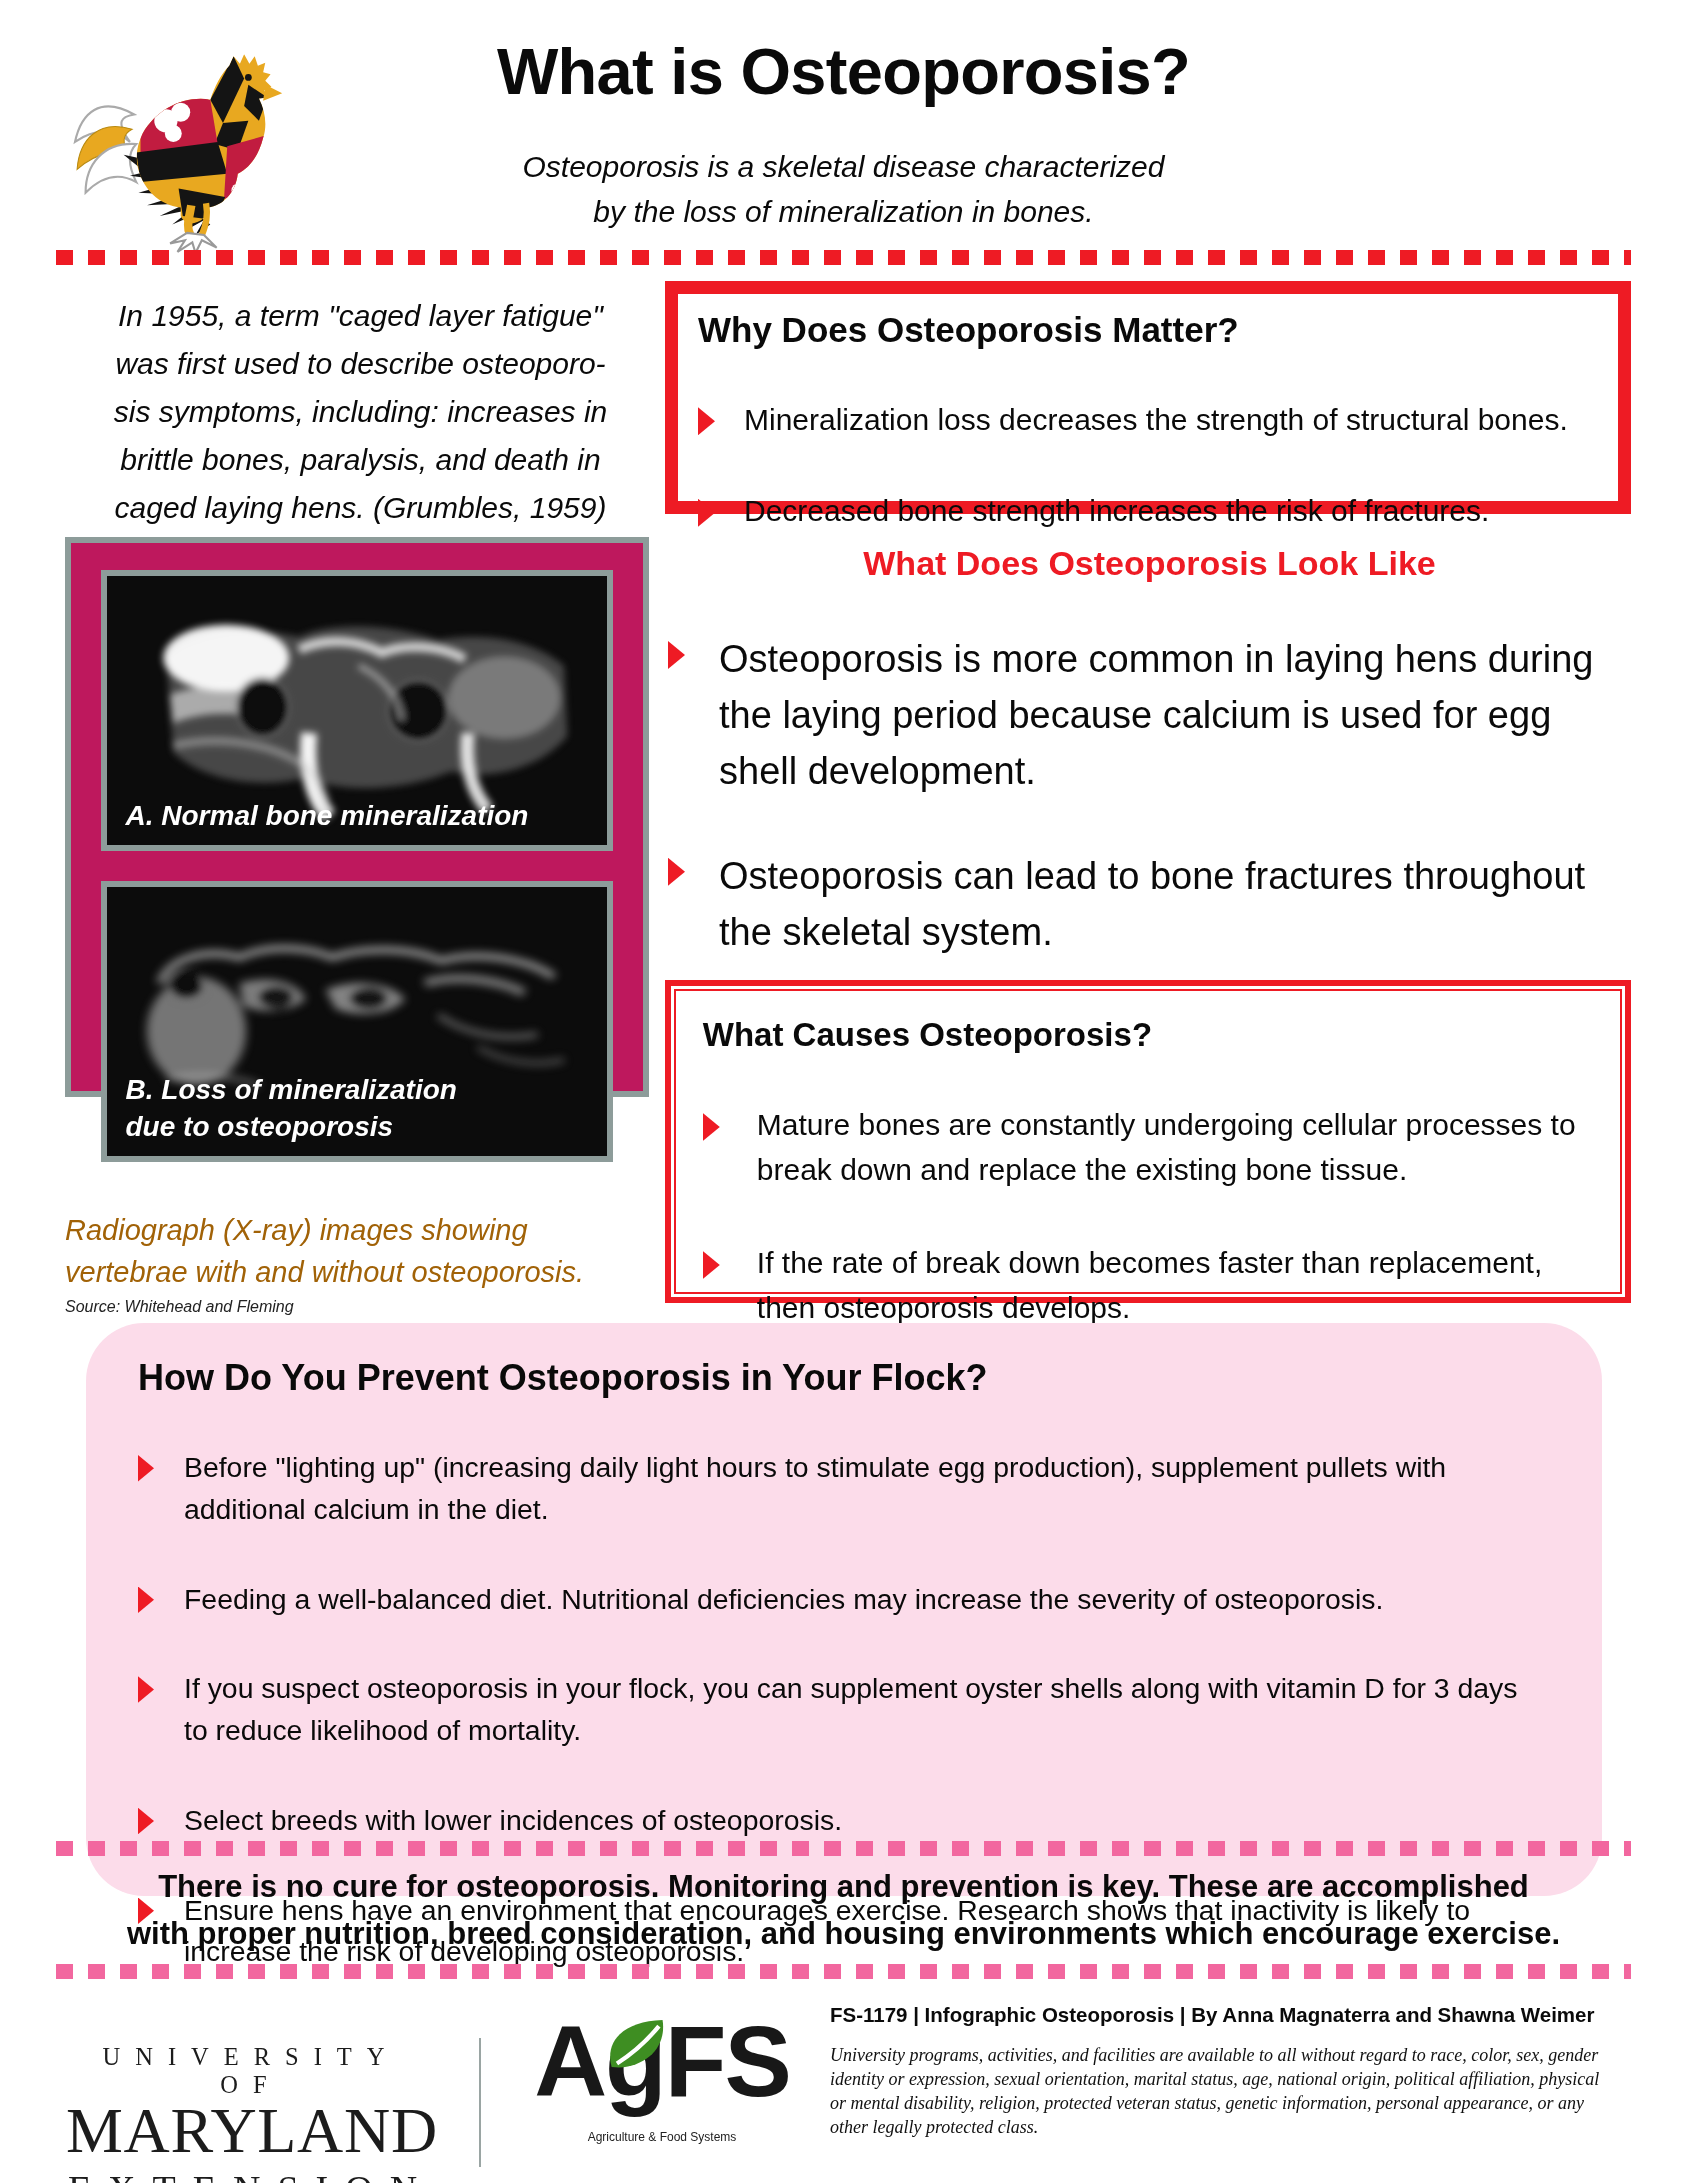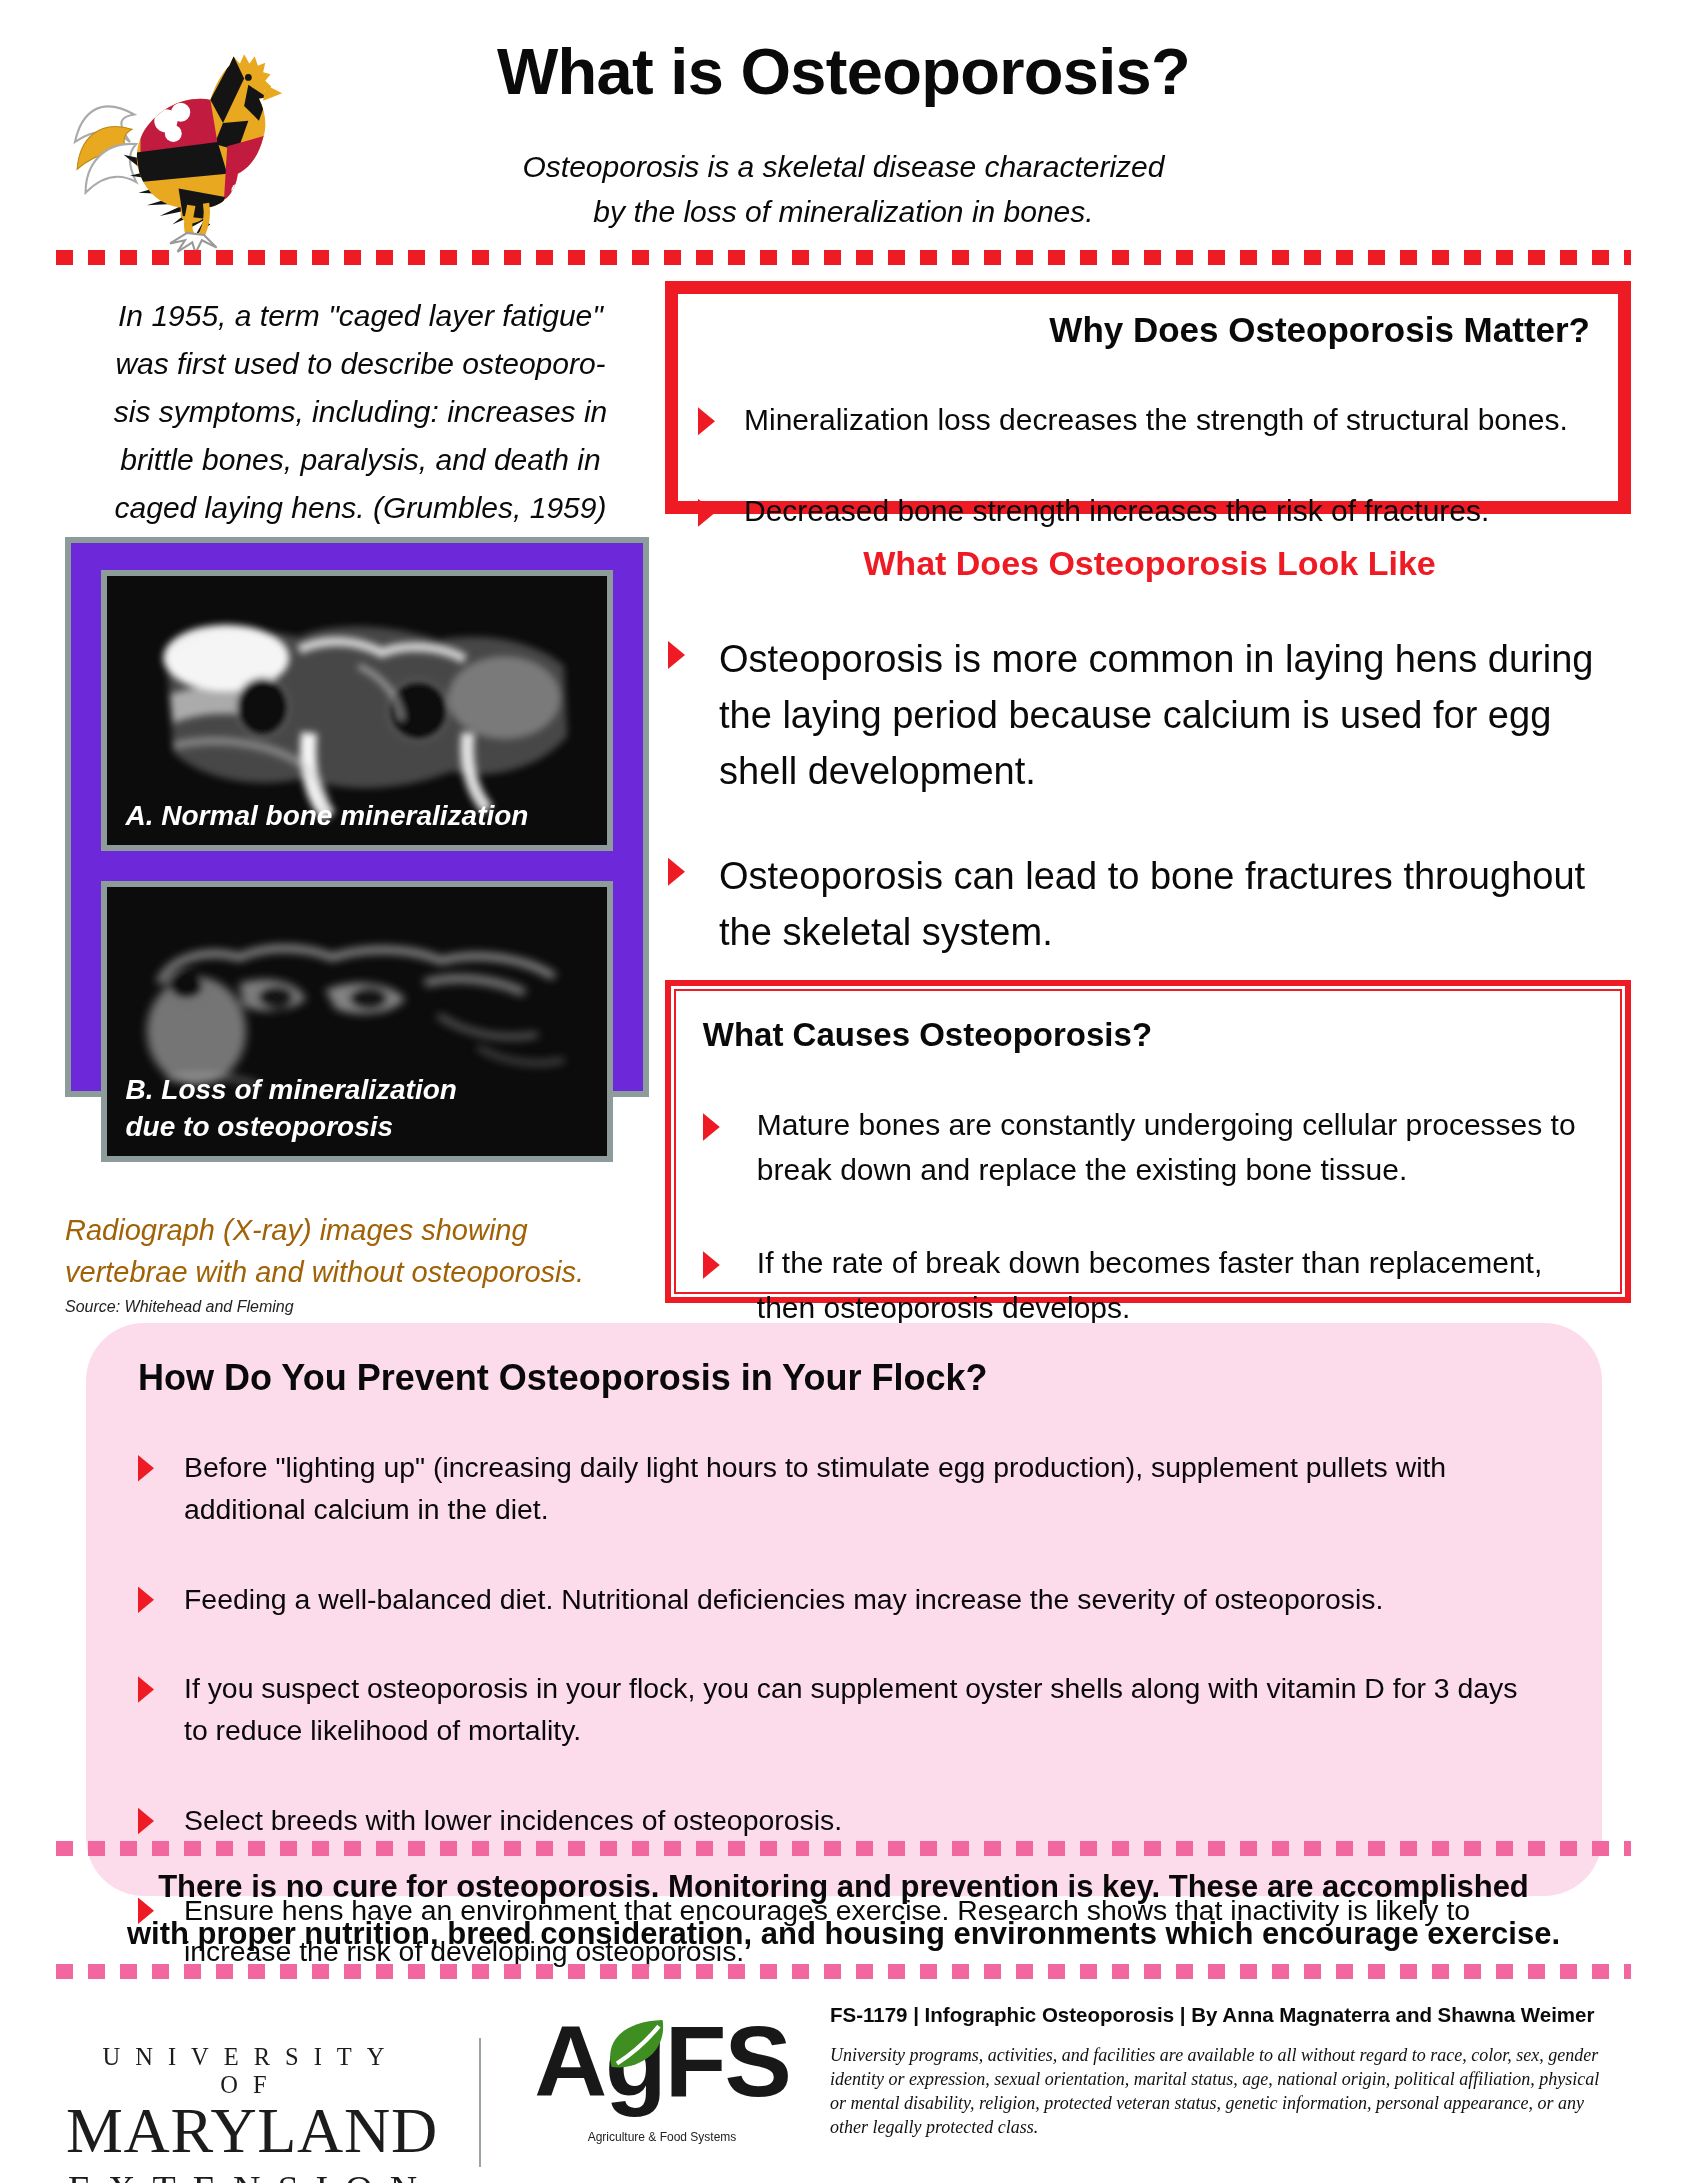--- a/index.html
+++ b/index.html
@@ -33,33 +33,33 @@
     font-style:italic;font-size:30px;line-height:1.6;white-space:pre-line;}
 
   
   .bullet{display:flex;align-items:flex-start;margin-top:48px;}
   .tri{flex:none;width:17px;height:28px;background:var(--red);
     clip-path:polygon(0 0,100% 50%,0 100%);}
 
   
   .matter-box{position:absolute;left:665px;top:281px;width:966px;height:233px;
     border:13.2px solid var(--red);background:#fff;padding:10.6px 28px 13.2px 20px;}
-  .matter-box h2{text-align:right;font-size:35px;font-weight:bold;margin:5.3px 0 18.5px;}
+  .matter-box h2{text-align:left;font-size:35px;font-weight:bold;margin:5.3px 0 18.5px;}
   .matter-box .bullet{gap:29px;margin-bottom:16px;font-size:30px;line-height:1.45;}
   .matter-box .tri{margin-top:9.3px;}
 
   
   .looklike{position:absolute;left:668px;top:544px;width:963px;}
   .looklike h2{text-align:center;color:var(--red);font-size:34px;font-weight:bold;margin-bottom:25px;}
   .looklike .bullet{gap:34px;margin-bottom:20px;font-size:38px;line-height:1.48;}
   .looklike .tri{margin-top:10px;}
 
   
   .figure{position:absolute;left:65px;top:537px;width:584px;height:560px;
-    border:6.6px solid var(--gray);background:#6d28d9;padding:26.5px 30px;}
+    border:6.6px solid var(--gray);background:#be185d;padding:26.5px 30px;}
   .xray{position:relative;width:100%;height:281px;border:6px solid var(--gray);
     background:#0c0c0c;overflow:hidden;}
   .xray + .xray{margin-top:30px;}
   .xray svg{position:absolute;inset:0;width:100%;height:100%;}
   .xcap{position:absolute;left:18.5px;bottom:10.6px;color:#fff;font-weight:bold;
     font-style:italic;font-size:28px;line-height:1.3;white-space:pre-line;}
   .figcaption{position:absolute;left:65px;top:1209px;width:584px;text-align:left;
     font-style:italic;font-size:29px;line-height:1.45;white-space:pre-line;color:#a16207;}
   .figsource{position:absolute;left:65px;top:1298px;width:584px;
     font-style:italic;font-size:16px;color:#222;}

